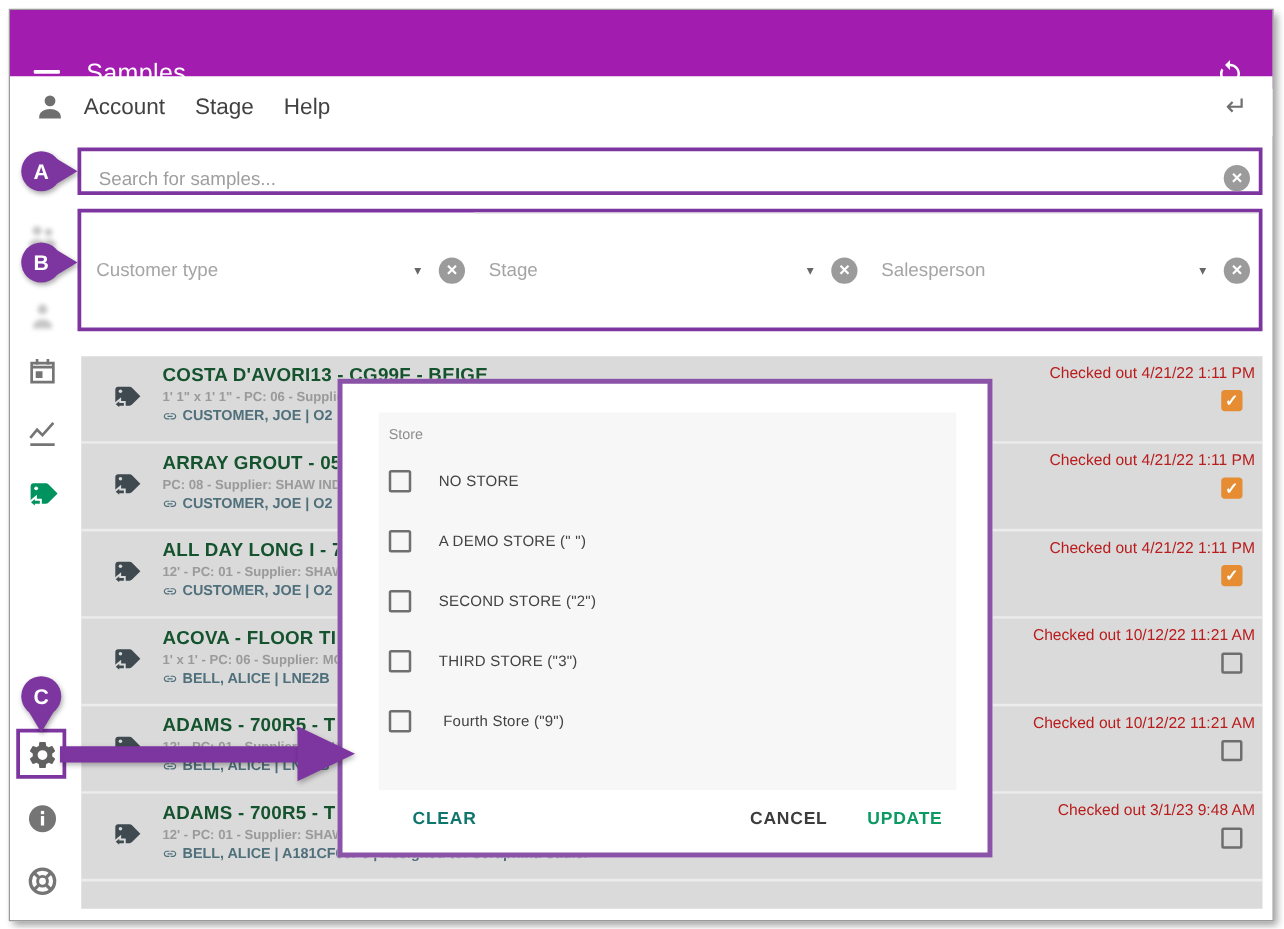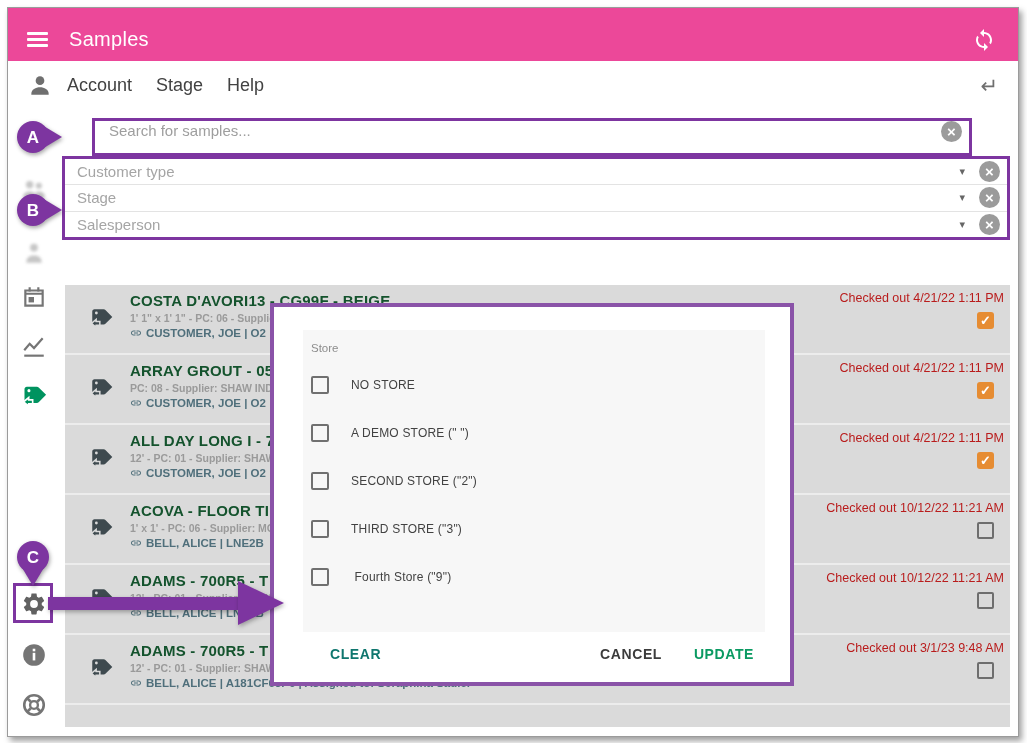--- a/index.html
+++ b/index.html
@@ -1,38 +1,38 @@
 <!DOCTYPE html>
 <html><head>
 <meta charset="utf-8">
 <style>
   html,body{margin:0;padding:0;background:#fff;}
   body{width:1027px;height:743px;position:relative;font-family:"Liberation Sans",sans-serif;overflow:hidden;}
   .app{position:absolute;left:7px;top:7px;width:1010px;height:728px;background:#fff;border:1px solid #9b9b9b;
        box-shadow:3px 4px 6px rgba(0,0,0,.38);}
   
-  .appbar{position:absolute;left:0;top:0;right:0;height:63px;background:#ec4899;display:flex;align-items:center;}
+  .appbar{position:absolute;left:0;top:0;right:0;height:63px;background:#a21caf;display:flex;align-items:flex-end;}
   .hamburger{width:21px;height:15px;margin-left:19px;display:flex;flex-direction:column;justify-content:space-between;cursor:pointer;}
   .hamburger span{display:block;height:2.6px;background:#fff;border-radius:1px;}
   .appbar-title{color:#fff;font-size:20px;font-weight:500;margin-left:21px;letter-spacing:.3px;}
   .sync{margin-left:auto;margin-right:22px;width:24px;height:24px;cursor:pointer;}
   
   .menubar{position:absolute;left:0;top:53px;right:0;height:48px;background:#fff;display:flex;align-items:center;}
   .user-ic{margin-left:19px;width:26px;height:26px;}
   .menu-item{font-size:18px;color:#424242;margin-left:24px;cursor:pointer;}
   .menu-item:first-of-type{margin-left:14px;}
   .return-ic{margin-left:auto;margin-right:20px;font-size:21px;color:#6f6f6f;line-height:1;}
   
   .purplebox{position:absolute;border:3px solid #7D35A0;background:#fff;box-sizing:border-box;}
-  .searchbox{left:54px;top:110px;width:880px;height:38px;display:flex;align-items:flex-start;margin-left:30px;}
+  .searchbox{left:54px;top:110px;width:948px;height:38px;display:flex;align-items:flex-end;}
   .searchbox input{border:none;outline:none;flex:1;margin-left:12px;font-size:15px;color:#424242;font-family:inherit;background:transparent;}
   .searchbox input::placeholder{color:#9e9e9e;opacity:1;}
   .clear-btn{width:21px;height:21px;border-radius:50%;background:#9b9b9b;color:#fff;font-size:15px;font-weight:bold;
              display:flex;align-items:center;justify-content:center;margin-right:7px;cursor:pointer;flex:none;line-height:1;}
-  .filterbox{left:54px;top:148px;width:948px;height:84px;display:flex;flex-direction:column;}
+  .filterbox{left:54px;top:159px;width:948px;height:98px;display:flex;}
   .frow{flex:1;display:flex;align-items:center;position:relative;}
   .frow + .frow{border-top:1px solid #e3e3e3;}
   .frow .flabel{margin-left:12px;font-size:15px;color:#a5a5a5;}
   .caret{margin-left:auto;color:#666;font-size:11px;margin-right:14px;}
   
   .side-ic{position:absolute;left:13px;width:26px;height:26px;cursor:pointer;}
   .blurred{opacity:.5;filter:blur(1.6px);}
   .gearbox{position:absolute;left:5px;top:575px;width:40px;height:40px;border:3px solid #7D35A0;box-sizing:border-box;z-index:40;}
   
   .list{position:absolute;left:57px;top:277px;width:945px;}

